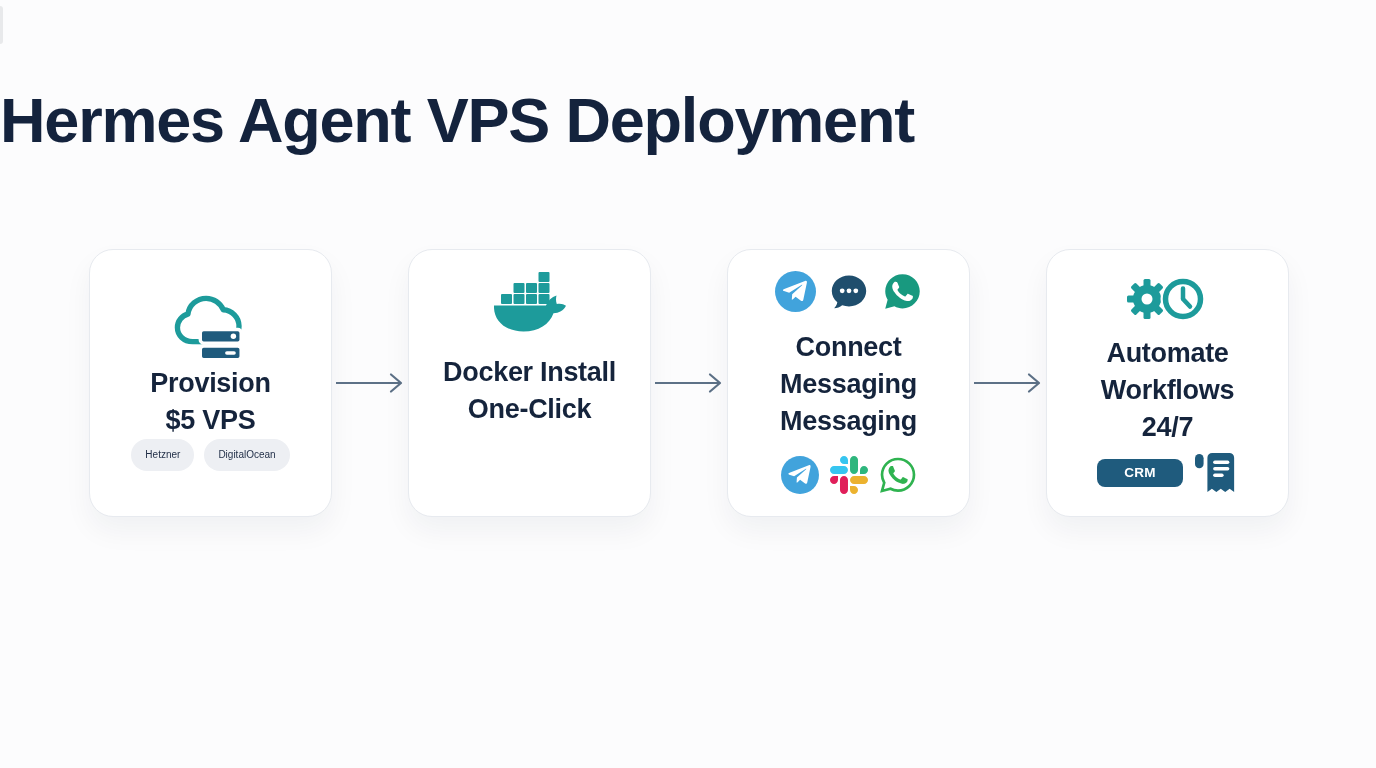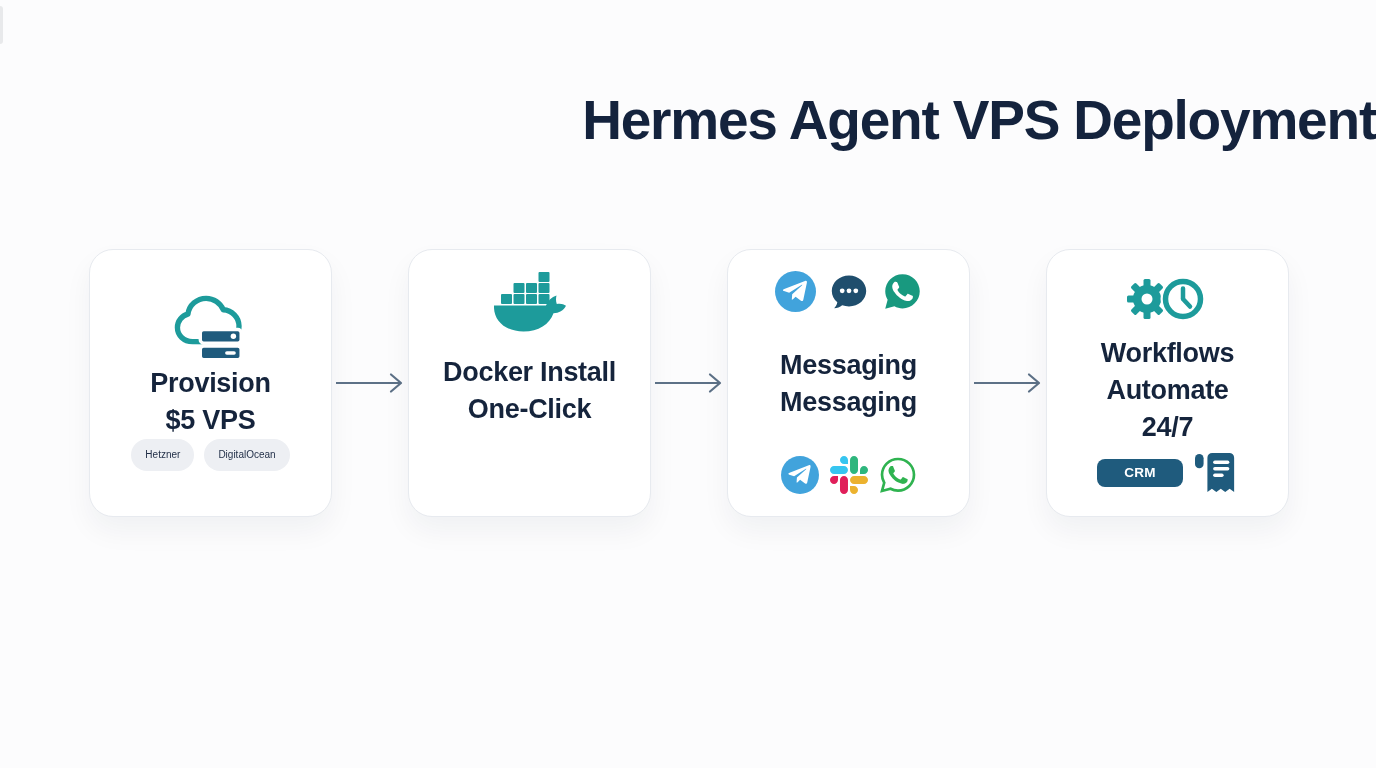--- a/index.html
+++ b/index.html
@@ -10,22 +10,22 @@
     position:relative;
     overflow:hidden;
     color:#15243c;
   }
   .edge-artifact{
     position:absolute; left:0; top:6px; width:3px; height:38px;
     background:#e8e9eb; border-radius:0 3px 3px 0;
   }
   h1.page-title{
     position:absolute; top:88px; left:0; width:100%;
-    text-align:right;
-    font-size:55px; font-weight:bold; letter-spacing:-1.2px;
+    text-align:left;
+    font-size:63px; font-weight:bold; letter-spacing:-1.2px;
     color:#14233d; line-height:64px;
   }
   .card{
     position:absolute; top:249px; width:243px; height:268px;
     background:#ffffff;
     border:1.5px solid #e7eaef;
     border-radius:24px;
     box-shadow:0 14px 28px rgba(20,35,60,0.05);
     display:flex; flex-direction:column; align-items:center;
     justify-content:space-between;
@@ -122,20 +122,21 @@
       <circle cx="14.2" cy="20.8" r="2.4" fill="#ffffff"></circle>
       <circle cx="21" cy="20.8" r="2.4" fill="#ffffff"></circle>
       <circle cx="27.8" cy="20.8" r="2.4" fill="#ffffff"></circle>
     </svg>
     <svg width="41" height="41" viewBox="0 0 24 24">
       <path d="M12 1.9 C6.4 1.9 1.9 6.4 1.9 11.9 C1.9 13.7 2.4 15.4 3.3 16.9 L1.9 22.1 L7.3 20.7 C8.7 21.5 10.3 21.9 12 21.9 C17.6 21.9 22.1 17.4 22.1 11.9 C22.1 6.4 17.6 1.9 12 1.9 Z" fill="#18997f"></path>
       <path fill="#ffffff" d="M17.47 14.38c-.3-.15-1.76-.87-2.03-.97-.27-.1-.47-.15-.67.15-.2.3-.77.97-.94 1.17-.17.2-.35.22-.65.07-.3-.15-1.26-.46-2.4-1.48-.89-.79-1.49-1.77-1.66-2.07-.17-.3-.02-.46.13-.61.13-.13.3-.35.45-.52.15-.17.2-.3.3-.5.1-.2.05-.37-.02-.52-.07-.15-.67-1.62-.92-2.22-.24-.58-.49-.5-.67-.51-.17-.01-.37-.01-.57-.01-.2 0-.52.07-.8.37-.27.3-1.04 1.02-1.04 2.49 0 1.47 1.07 2.89 1.22 3.09.15.2 2.1 3.2 5.1 4.49.71.31 1.27.49 1.7.63.72.23 1.37.2 1.88.12.57-.09 1.76-.72 2.01-1.42.25-.7.25-1.3.17-1.42-.07-.12-.27-.2-.57-.35z"></path>
     </svg>
   </div>
   <div class="step-title">
+    <div>Connect</div>
     <div>Messaging</div>
     <div>Messaging</div>
   </div>
   <div class="icon-row small">
     <svg width="38" height="38" viewBox="0 0 42 42">
       <circle cx="21" cy="21" r="21" fill="#41a3dc"></circle>
       <path fill="#ffffff" d="M9.2 20.6c-1.5-.5-1.5-1.5.3-2.2l21.2-8.2c1.5-.6 2.4.2 1.9 2.2l-3.6 17c-.3 1.4-1.2 1.7-2.4 1l-5.5-4.1-2.7 2.6c-.3.3-.6.5-1.2.5l.4-5.6 10.2-9.2c.5-.4-.1-.6-.7-.2l-12.6 7.9-5.3-1.7z"></path>
     </svg>
     <svg width="38" height="38" viewBox="0 0 122.8 122.8">
       <path d="M25.8 77.6c0 7.1-5.8 12.9-12.9 12.9S0 84.7 0 77.6s5.8-12.9 12.9-12.9h12.9v12.9z" fill="#E01E5A"></path>
@@ -173,22 +174,22 @@
       <circle cx="21" cy="29" r="14"></circle>
     </g>
     <circle cx="21" cy="29" r="5.5" fill="#ffffff"></circle>
     <circle cx="57" cy="29" r="22.5" fill="#ffffff"></circle>
     <g fill="none" stroke="#1d9b9b">
       <circle cx="57" cy="29" r="17.5" stroke-width="5.5"></circle>
       <path d="M57 29 L57 18.5 M57 29 L64 36.5" stroke-width="4.5" stroke-linecap="round"></path>
     </g>
   </svg>
   <div class="step-title">
+    <div>Automate</div>
     <div>Workflows</div>
-    <div>Automate</div>
     <div>24/7</div>
   </div>
   <div class="icon-row small">
     <span class="crm-badge">CRM</span>
     <svg width="44" height="42" viewBox="0 0 46 44">
       <rect x="1" y="2" width="9" height="15" rx="4.5" fill="#1f5b7d"></rect>
       <path d="M14 6 a5 5 0 0 1 5 -5 h18 a5 5 0 0 1 5 5 v36 l-4.7 -3.5 -4.65 3.5 -4.65 -3.5 -4.65 3.5 -4.65 -3.5 -4.7 3.5 z" fill="#1f5b7d"></path>
       <rect x="20" y="9" width="17" height="3.6" rx="1.8" fill="#ffffff"></rect>
       <rect x="20" y="15.8" width="17" height="3.6" rx="1.8" fill="#ffffff"></rect>
       <rect x="20" y="22.6" width="11" height="3.6" rx="1.8" fill="#ffffff"></rect>

